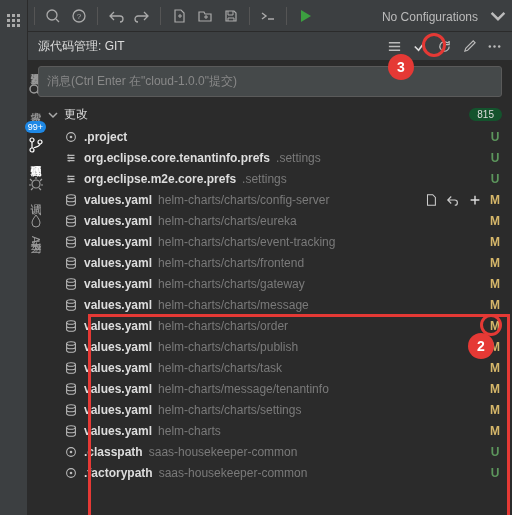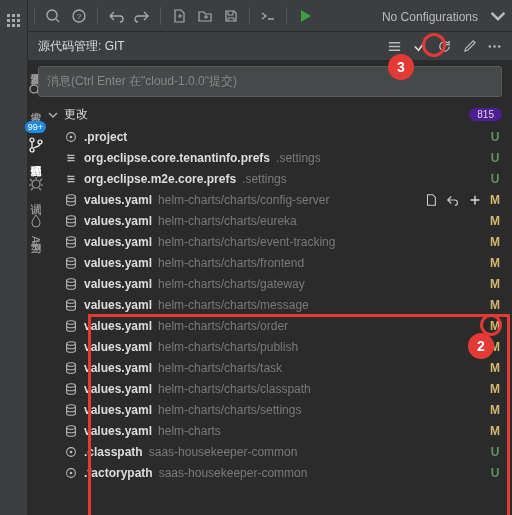--- a/index.html
+++ b/index.html
@@ -18,21 +18,21 @@
 .toolbar svg { width:16px; height:16px; fill:#aaa; cursor:pointer; }
 .config-dd { margin-left:auto; display:flex; align-items:flex-end; gap:12px; color:#bbb; cursor:pointer; }
 .play { fill:#3c9f40 !important; }
 .panel-header { height:28px; background:#3c3f41; display:flex; align-items:center; padding:0 10px; gap:6px; color:#ddd; font-size:12px; position:relative; }
 .panel-header .right { margin-left:auto; display:flex; align-items:center; gap:10px; }
 .panel-header svg { width:15px; height:15px; fill:#bbb; cursor:pointer; }
 .commit-input { margin:6px 10px; background:#45494a; border:1px solid #5a5a5a; border-radius:3px; padding:6px 8px; color:#888; font-size:12px; }
 .tree { flex:1; overflow:auto; padding-bottom:8px; }
 .group { display:flex; align-items:center; padding:3px 10px 3px 20px; color:#ddd; cursor:pointer; }
 .chev { width:10px; height:10px; margin-right:6px; fill:#aaa; }
-.count { margin-left:auto; background:#4c1d95; color:#ddd; font-size:10px; padding:1px 8px; border-radius:8px; }
+.count { margin-left:auto; background:#14532d; color:#ddd; font-size:10px; padding:1px 8px; border-radius:8px; }
 .row { display:flex; align-items:center; padding:2px 10px 2px 36px; height:21px; color:#bbb; cursor:pointer; position:relative; }
 .row .ico { width:14px; height:14px; margin-right:6px; flex-shrink:0; }
 .row .fn { color:#ddd; font-weight:600; margin-right:6px; white-space:nowrap; }
 .row .pth { color:#7a7a7a; white-space:nowrap; overflow:hidden; text-overflow:ellipsis; flex:1; }
 .row .st { margin-left:auto; width:14px; text-align:center; font-weight:600; }
 .st-U { color:#5c965c; }
 .st-M { color:#d6b76a; }
 .row .actions { display:none; align-items:center; gap:8px; margin-right:6px; }
 .row.hover .actions { display:flex; }
 .row .actions svg { width:14px; height:14px; fill:#ccc; }
@@ -302,21 +302,21 @@
             <span class="fn">values.yaml</span>
             <span class="pth">helm-charts/charts/task</span>
             <span class="st st-M">M</span>
           </div>
           <div class="row">
             <svg class="ico ico-db" viewBox="0 0 16 16">
               <ellipse cx="8" cy="4" rx="5" ry="2" fill="none" stroke="currentColor" stroke-width="1.2"></ellipse>
               <path d="M3 4v8c0 1.1 2.2 2 5 2s5-.9 5-2V4M3 8c0 1.1 2.2 2 5 2s5-.9 5-2" fill="none" stroke="currentColor" stroke-width="1.2"></path>
             </svg>
             <span class="fn">values.yaml</span>
-            <span class="pth">helm-charts/charts/classpath</span>
+            <span class="pth">helm-charts/message/tenantinfo</span>
             <span class="st st-M">M</span>
           </div>
           <div class="row">
             <svg class="ico ico-db" viewBox="0 0 16 16">
               <ellipse cx="8" cy="4" rx="5" ry="2" fill="none" stroke="currentColor" stroke-width="1.2"></ellipse>
               <path d="M3 4v8c0 1.1 2.2 2 5 2s5-.9 5-2V4M3 8c0 1.1 2.2 2 5 2s5-.9 5-2" fill="none" stroke="currentColor" stroke-width="1.2"></path>
             </svg>
             <span class="fn">values.yaml</span>
             <span class="pth">helm-charts/charts/settings</span>
             <span class="st st-M">M</span>

